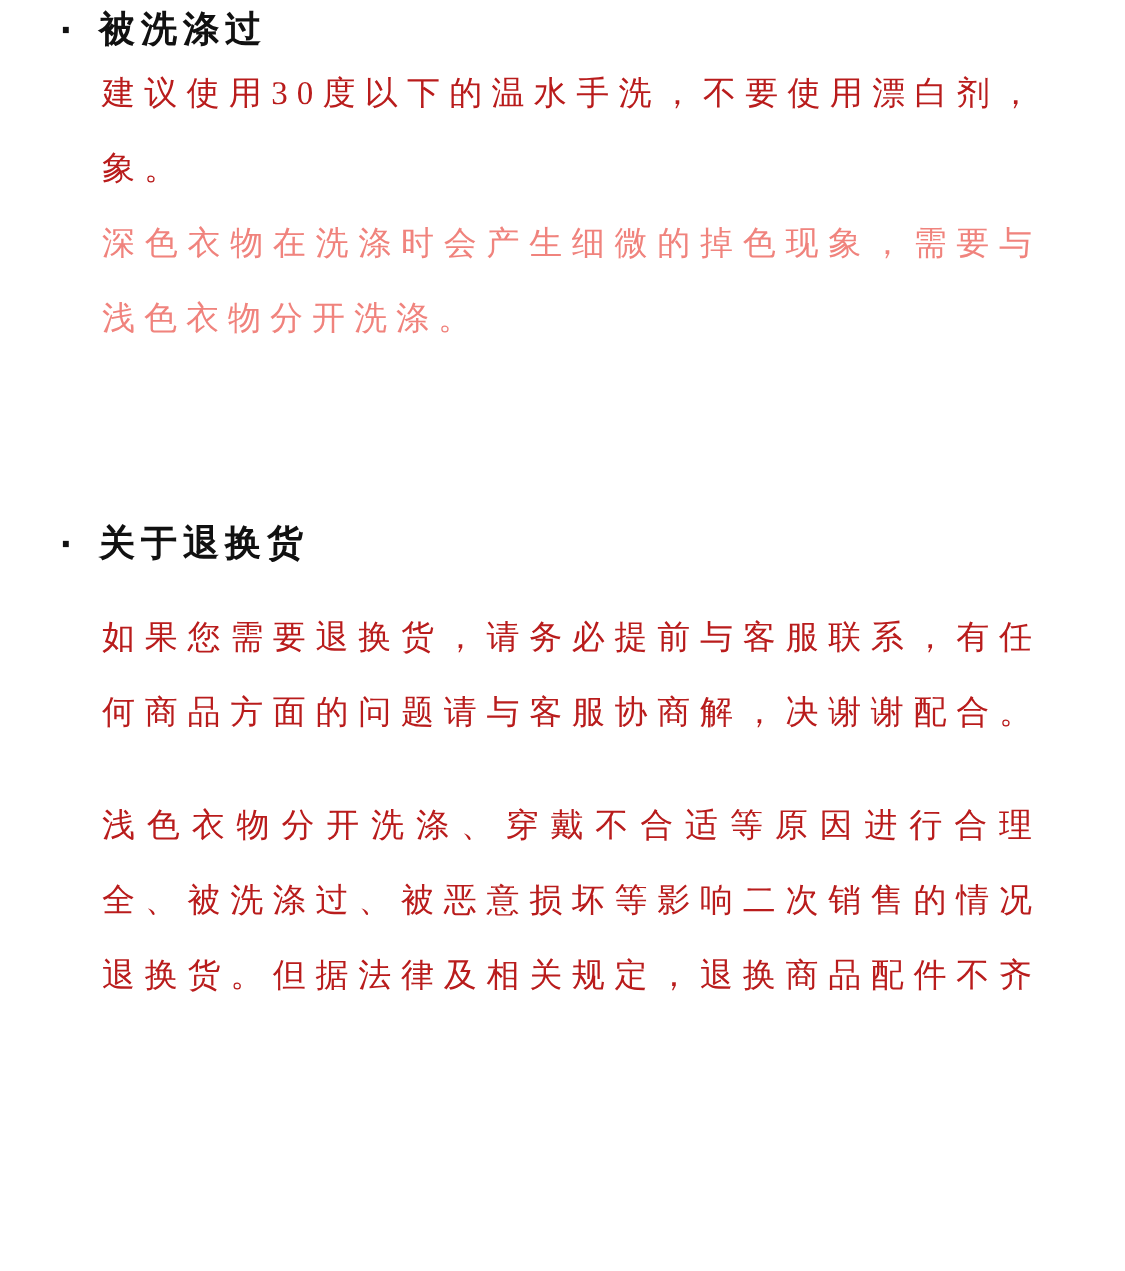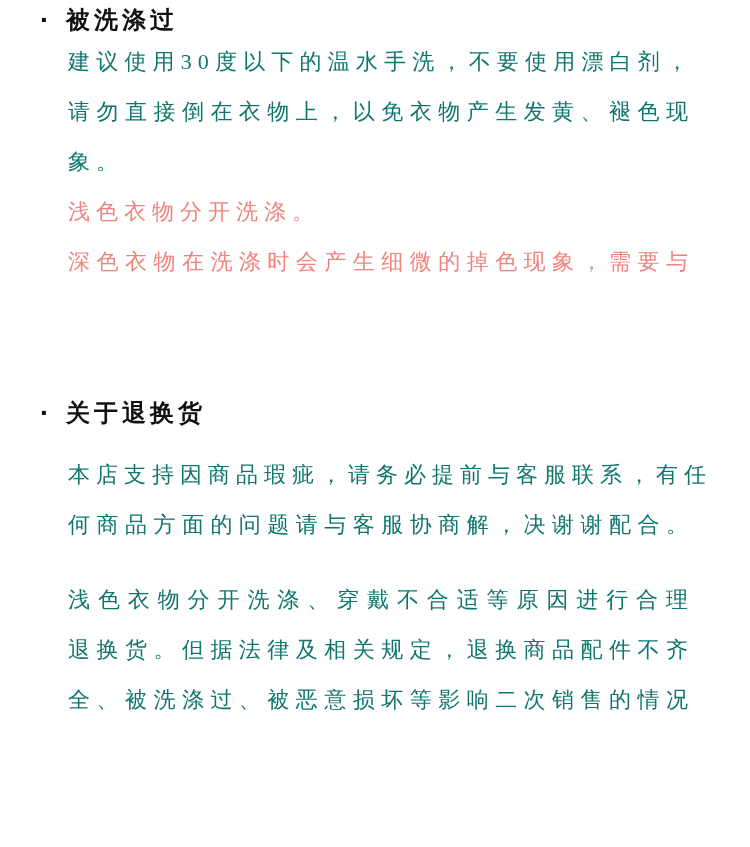--- a/index.html
+++ b/index.html
@@ -36,21 +36,21 @@
     color: #111111;
   }
   .heading-washing { padding-top: 4px; }
   .heading-returns { margin-top: 110px; }
   .para {
     margin-left: 68px;
     width: 626px;
     font-size: 22px;
     line-height: 50px;
     letter-spacing: 6px;
-    color: #0f766e;
+    color: #b91c1c;
     font-family: "Liberation Serif", serif;
   }
   .para-washing   { margin-top: 1px; }
   .para-warning   { margin-top: 0; color: #f0837d; }
   .para-contact   { margin-top: 21px; }
   .para-policy    { margin-top: 25px; }
   .line {
     text-align: justify;
     text-justify: inter-character;
     text-align-last: justify;
@@ -67,41 +67,40 @@
 <div class="page">
 
   <section class="section">
     <h2 class="heading heading-washing">
       <span class="bullet">·</span>
       <span class="title-text">被洗涤过</span>
     </h2>
 
     <div class="para para-washing">
       <div class="line">建议使用30度以下的温水手洗，不要使用漂白剂，</div>
-      <div class="line">请勿直接倒在衣物上，以免衣物产生发黄、褪色现</div>
       <div class="line last">象。</div>
     </div>
 
     <div class="para para-warning">
+      <div class="line">深色衣物在洗涤时会产生细微的掉色现象，需要与</div>
       <div class="line last">浅色衣物分开洗涤。</div>
-      <div class="line">深色衣物在洗涤时会产生细微的掉色现象，需要与</div>
     </div>
   </section>
 
   <section class="section">
     <h2 class="heading heading-returns">
       <span class="bullet">·</span>
       <span class="title-text">关于退换货</span>
     </h2>
 
     <div class="para para-contact">
-      <div class="line">本店支持因商品瑕疵，请务必提前与客服联系，有任</div>
+      <div class="line">如果您需要退换货，请务必提前与客服联系，有任</div>
       <div class="line">何商品方面的问题请与客服协商解，决谢谢配合。</div>
     </div>
 
     <div class="para para-policy">
       <div class="line">浅色衣物分开洗涤、穿戴不合适等原因进行合理</div>
+      <div class="line">全、被洗涤过、被恶意损坏等影响二次销售的情况</div>
       <div class="line">退换货。但据法律及相关规定，退换商品配件不齐</div>
-      <div class="line">全、被洗涤过、被恶意损坏等影响二次销售的情况</div>
     </div>
   </section>
 
 </div>
 
 </body></html>

